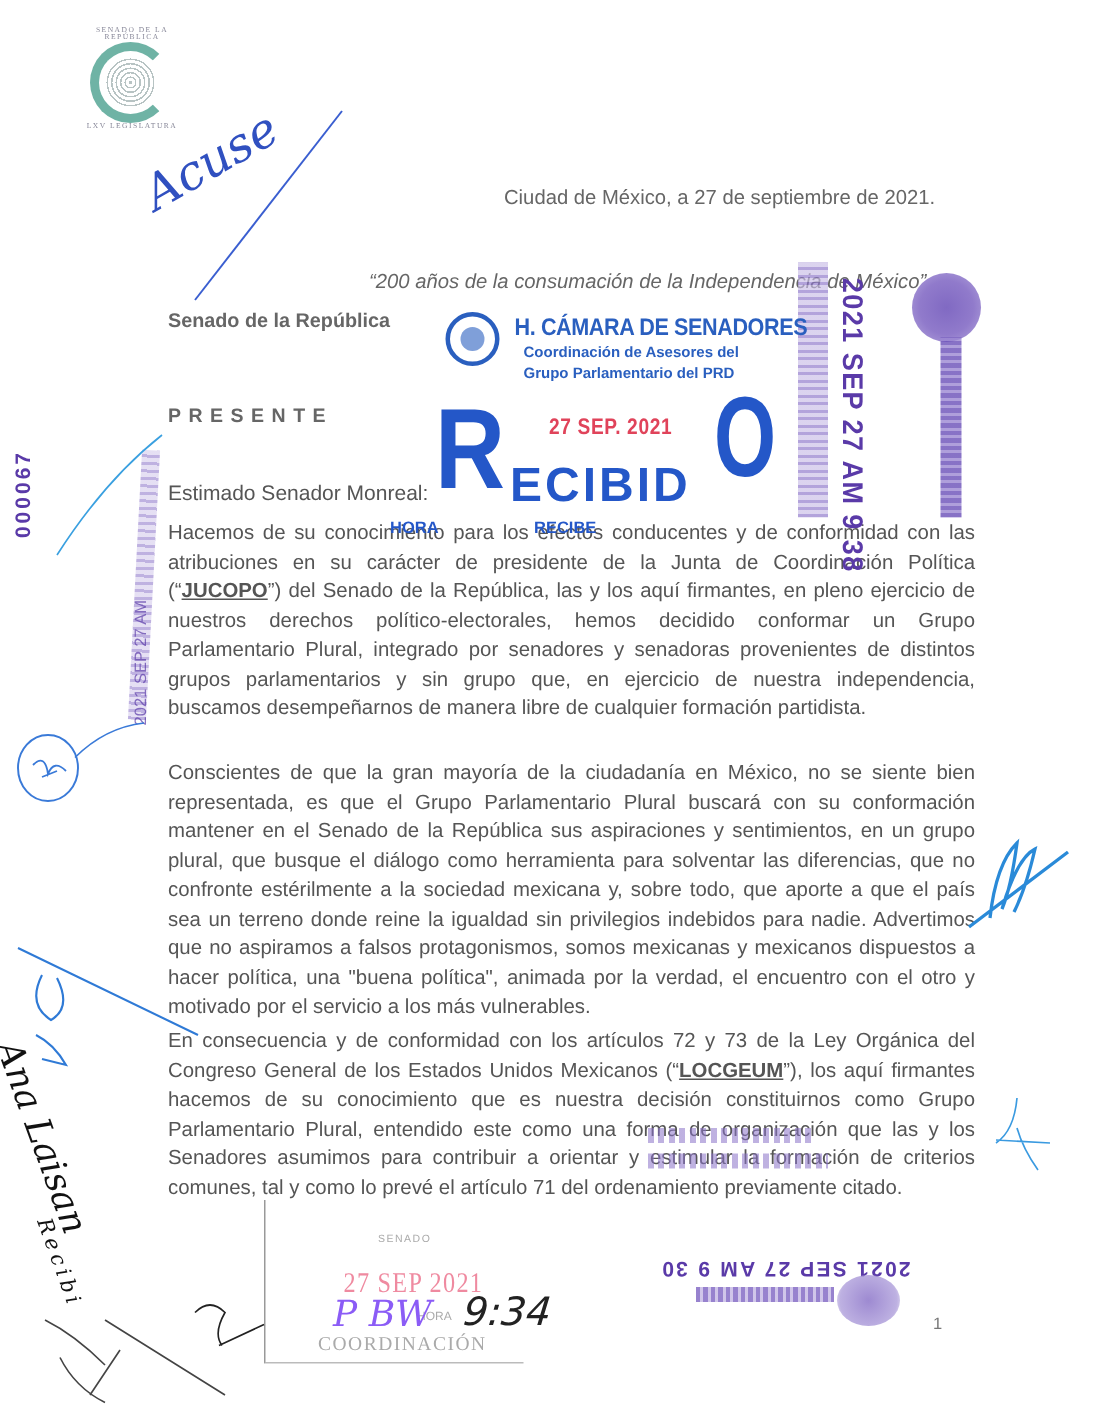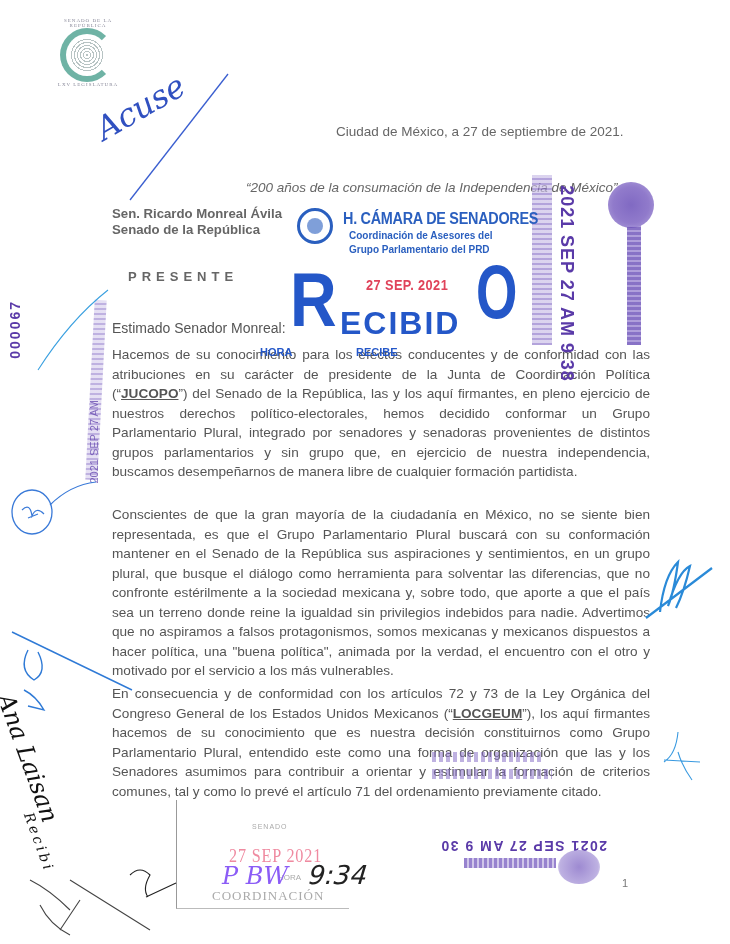--- a/index.html
+++ b/index.html
@@ -8,21 +8,21 @@
   .seal { left:52px; top:18px; width:72px; height:72px; border-radius:50%; }
   .seal .ring { position:absolute; left:8px; top:10px; width:54px; height:54px; border-radius:50%; border:6px solid #6fb3a5; border-right-color:transparent; box-sizing:border-box; }
   .seal .inner { position:absolute; left:18px; top:20px; width:34px; height:34px; border-radius:50%; background:repeating-radial-gradient(circle,#9aa 0 1px,#fff 1px 3px); opacity:.7; }
   .seal .toptext { position:absolute; left:0; top:0; width:72px; font-size:5px; color:#889; text-align:center; letter-spacing:1px; font-family:"Liberation Serif", serif; }
   .seal .bottext { position:absolute; left:0; top:64px; width:72px; font-size:5px; color:#889; text-align:center; letter-spacing:1px; font-family:"Liberation Serif", serif; }
 
   .dateline { left:336px; top:124px; font-size:13.5px; color:#666; }
   .motto { left:246px; top:151px; font-size:13.5px; font-style:italic; color:#666;margin-top:29px; }
 
   .addr { left:112px; top:206px; font-size:13.2px; font-weight:bold; color:#666; line-height:16px; }
-  .presente { left:112px; top:269px; font-size:13px; font-weight:bold; color:#666; letter-spacing:5px;margin-left:16px; }
+  .presente { left:112px; top:269px; font-size:13px; font-weight:bold; color:#666; letter-spacing:5px; }
   .greeting { left:112px; top:320px; font-size:14px; color:#555;text-align:center; }
 
   .para { left:112px; width:538px; font-size:13.6px; line-height:19.5px; color:#555; text-align:justify; }
   .para u { font-weight:bold; color:#555;margin-top:36px; }
   .p1 { top:345px; }
   .p2 { top:505px; }
   .p3 { top:684px; }
   .pagenum { left:622px; top:877px; font-size:11px; color:#777; }
 
   
@@ -75,21 +75,20 @@
   <div class="toptext">SENADO DE LA REPÚBLICA</div>
   <div class="ring"></div>
   <div class="inner"></div>
   <div class="bottext">LXV LEGISLATURA</div>
 </div>
 
 <div class="abs dateline">Ciudad de México, a 27 de septiembre de 2021.</div>
 <div class="abs motto">“200 años de la consumación de la Independencia de México”</div>
 
 <div class="abs addr">
-  <div>Sen. Ricardo Monreal Ávila</div>
   <div>Senado de la República</div>
 </div>
 <div class="abs presente">PRESENTE</div>
 
 <div class="abs greeting">Estimado Senador Monreal:</div>
 
 <div class="abs para p1"><span>Hacemos de su conocimiento para los efectos conducentes y de conformidad con las atribuciones en su carácter de presidente de la Junta de Coordinación Política (“</span><u>JUCOPO</u><span>”) del Senado de la República, las y los aquí firmantes, en pleno ejercicio de nuestros derechos político-electorales, hemos decidido conformar un Grupo Parlamentario Plural, integrado por senadores y senadoras provenientes de distintos grupos parlamentarios y sin grupo que, en ejercicio de nuestra independencia, buscamos desempeñarnos de manera libre de cualquier formación partidista.</span></div>
 
 <div class="abs para p2">Conscientes de que la gran mayoría de la ciudadanía en México, no se siente bien representada, es que el Grupo Parlamentario Plural buscará con su conformación mantener en el Senado de la República sus aspiraciones y sentimientos, en un grupo plural, que busque el diálogo como herramienta para solventar las diferencias, que no confronte estérilmente a la sociedad mexicana y, sobre todo, que aporte a que el país sea un terreno donde reine la igualdad sin privilegios indebidos para nadie. Advertimos que no aspiramos a falsos protagonismos, somos mexicanas y mexicanos dispuestos a hacer política, una "buena política", animada por la verdad, el encuentro con el otro y motivado por el servicio a los más vulnerables.</div>
 

